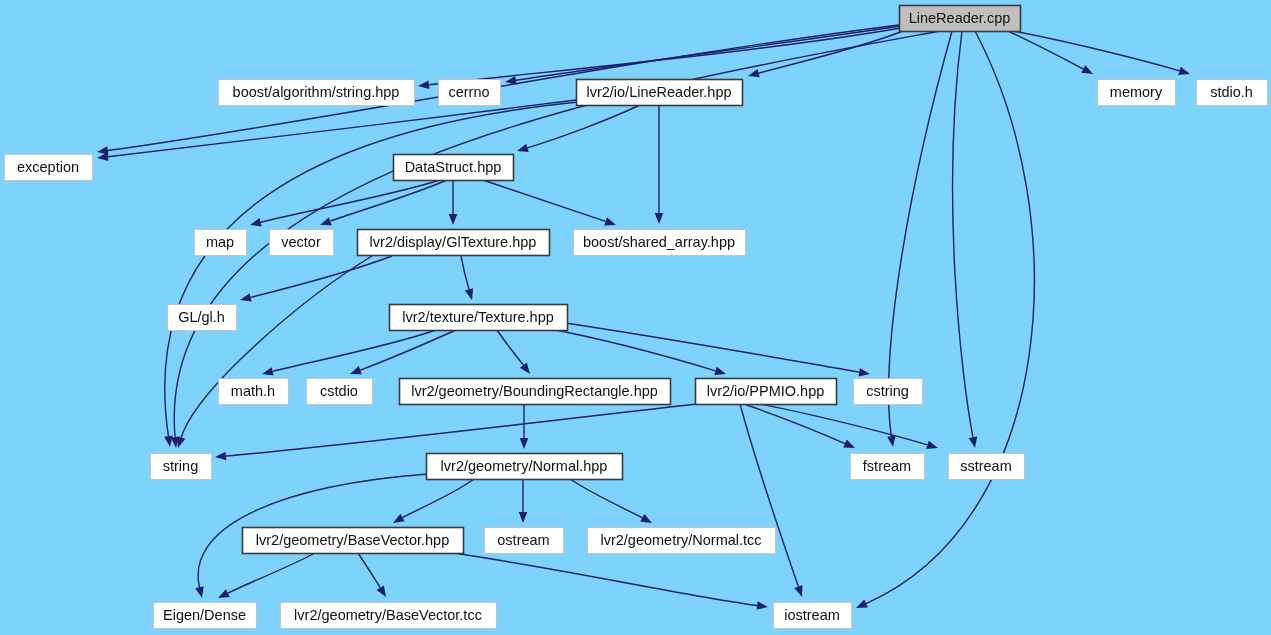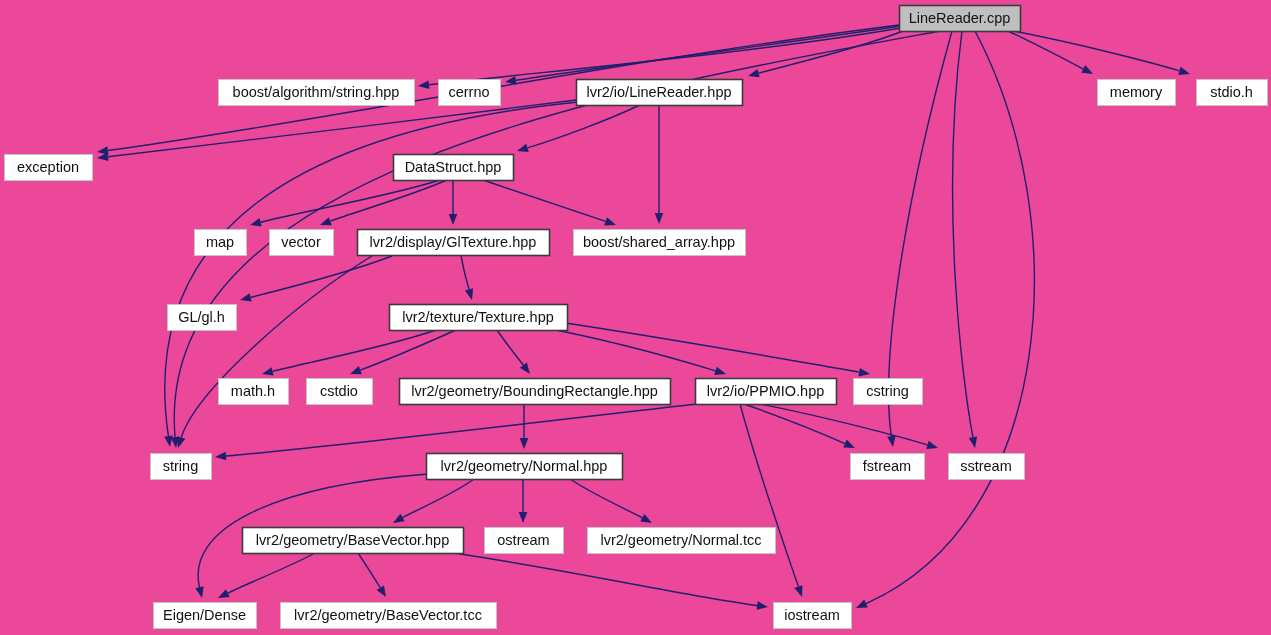--- a/index.html
+++ b/index.html
@@ -4,21 +4,21 @@
 <style>
   html, body {
     margin: 0;
     padding: 0;
     background: #ffffff;
   }
   #graph-root {
     position: relative;
     width: 1271px;
     height: 635px;
-    background: #ec4899;
+    background: #7dd3fc;
     font-family: "Liberation Sans", sans-serif;
     overflow: hidden;
   }
   svg#graph-svg {
     position: absolute;
     left: 0;
     top: 0;
     width: 1271px;
     height: 635px;
   }

